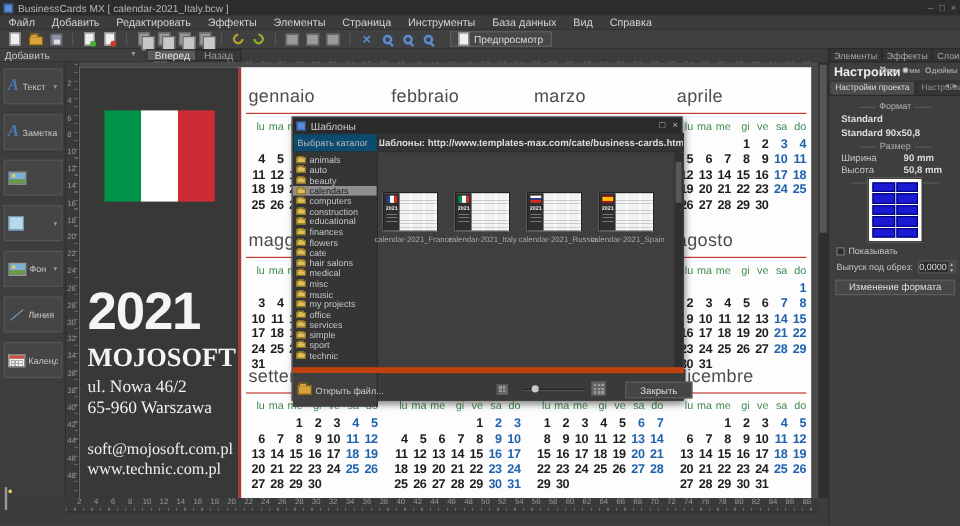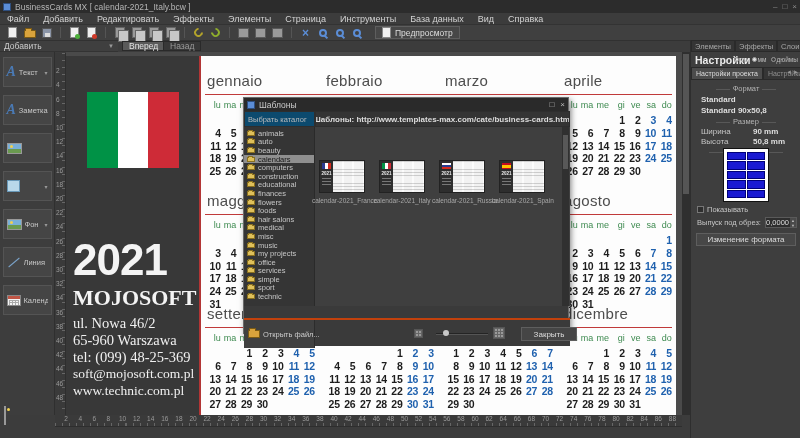--- a/index.html
+++ b/index.html
@@ -110,21 +110,21 @@
   .thumb .tflag { position:absolute; left:2px; top:2px; width:9px; height:6px; }
   .thumb .tyear { position:absolute; left:0; top:10px; width:13px; text-align:center; font-size:4.5px; font-weight:bold; color:#eee; }
   .thumb .tlines { position:absolute; left:2px; top:17px; width:9px; height:8px;
       background-image:repeating-linear-gradient(to bottom, #777 0 1px, transparent 1px 3px); }
   .thumb .tcal { flex:1; background:#f2f2f2;
       background-image:repeating-linear-gradient(to bottom, rgba(0,0,0,.16) 0 .6px, transparent .6px 2.8px),
                        repeating-linear-gradient(to right, transparent 0 8.6px, #fbfbfb 8.6px 10.6px); }
   .tcaption { position:absolute; width:60px; text-align:center; font-size:6.5px; color:#a8a8a8; white-space:nowrap; }
   #dlg-scroll { position:absolute; left:318px; top:29px; width:7px; height:179px; background:#303030; }
   #dlg-scroll .vthumb { position:absolute; left:1px; top:8px; width:5px; height:34px; background:#585858; }
-  #dlg-bottom { position:absolute; left:0; top:220px; width:326px; height:28px; background:#3a3a3a; border-top:2px solid #c2410c; }
+  #dlg-bottom { position:absolute; left:0; top:208px; width:326px; height:28px; background:#3a3a3a; border-top:5px solid #c2410c; }
   #open-btn { position:absolute; left:0; top:0; width:71px; height:28px; background:#404040; border-right:1px solid #2c2c2c; display:flex; align-items:center; gap:3px; padding-left:4px; font-size:7.5px; color:#ccc; white-space:nowrap; }
   .i-fold-m { width:12px; height:8px; background:#d9a33c; border:1px solid #7a5a14; position:relative; flex:none; }
   .i-fold-m::before { content:""; position:absolute; left:0; top:-3px; width:5px; height:2px; background:#d9a33c; border:1px solid #7a5a14; border-bottom:none; }
   .size-ico { position:absolute; background:#9a9a9a; border:1px solid #555;
       background-image:repeating-linear-gradient(to right,#666 0 1px,transparent 1px 3px),repeating-linear-gradient(to bottom,#666 0 1px,transparent 1px 3px); }
   #slider-track { position:absolute; left:192px; top:13px; width:52px; height:2px; background:#242424; border-bottom:1px solid #555; }
   #slider-handle { position:absolute; left:199px; top:10px; width:6px; height:6px; border-radius:50%; background:#c8c8c8; }
   #close-btn { position:absolute; left:277px; top:7px; width:56px; height:14px; background:#454545; border:1px solid #5e5e5e; font-size:8px; color:#ddd; display:flex; align-items:center; justify-content:center; }
 
   
@@ -411,21 +411,20 @@
   
   <div class="abs" id="canvas">
     <div id="page">
       <div id="card">
         <div id="flag-italy" style="background: linear-gradient(to right, rgb(0, 146, 70) 0%, rgb(0, 146, 70) 33.33%, rgb(255, 255, 255) 33.33%, rgb(255, 255, 255) 66.67%, rgb(206, 43, 55) 66.67%, rgb(206, 43, 55) 100%);"></div>
         <div id="card-year">2021</div>
         <div id="card-company">MOJOSOFT</div>
         <div id="card-address">
             <div>ul. Nowa 46/2</div>
             <div>65-960 Warszawa</div>
-            <div>tel: (099) 48-25-369</div>
           </div>
         <div id="card-contact">
             <div>soft@mojosoft.com.pl</div>
             <div>www.technic.com.pl</div>
           </div>
       </div>
       <div id="fold-line"></div>
       <div id="calendar-area">
           <div class="mline" style="top: 38px;"></div>
           <div class="mline" style="top: 158px;"></div>
@@ -1174,21 +1173,21 @@
         <div class="fitem">
           <span class="i-fold-s"></span>
           <span>finances</span>
         </div>
         <div class="fitem">
           <span class="i-fold-s"></span>
           <span>flowers</span>
         </div>
         <div class="fitem">
           <span class="i-fold-s"></span>
-          <span>foods</span>
+          <span>cate</span>
         </div>
         <div class="fitem">
           <span class="i-fold-s"></span>
           <span>hair salons</span>
         </div>
         <div class="fitem">
           <span class="i-fold-s"></span>
           <span>medical</span>
         </div>
         <div class="fitem">

